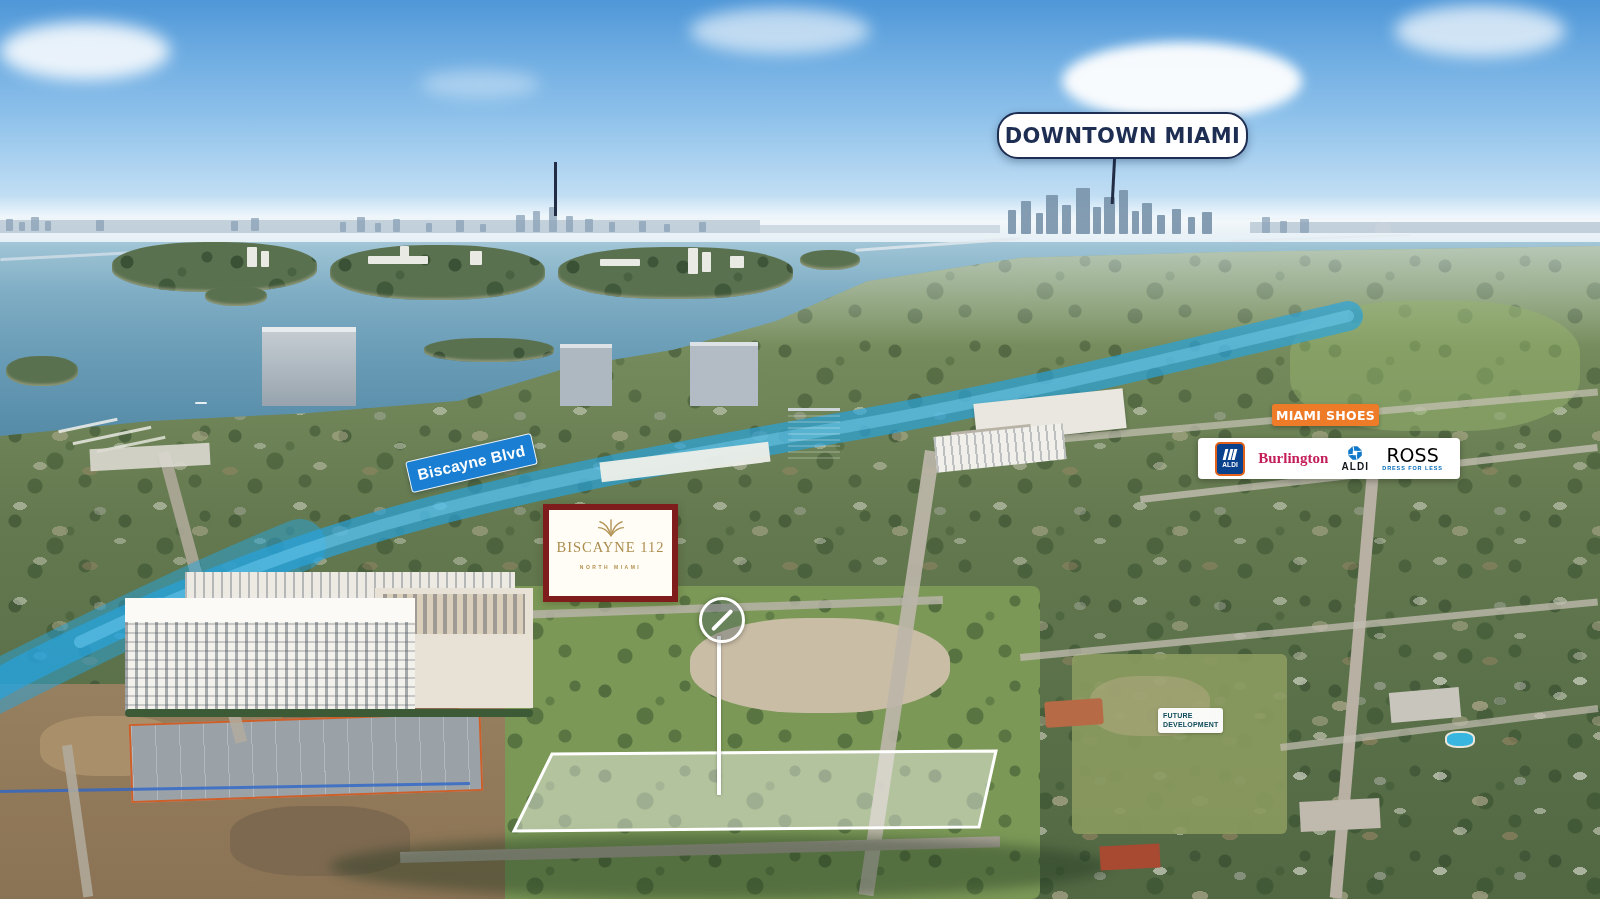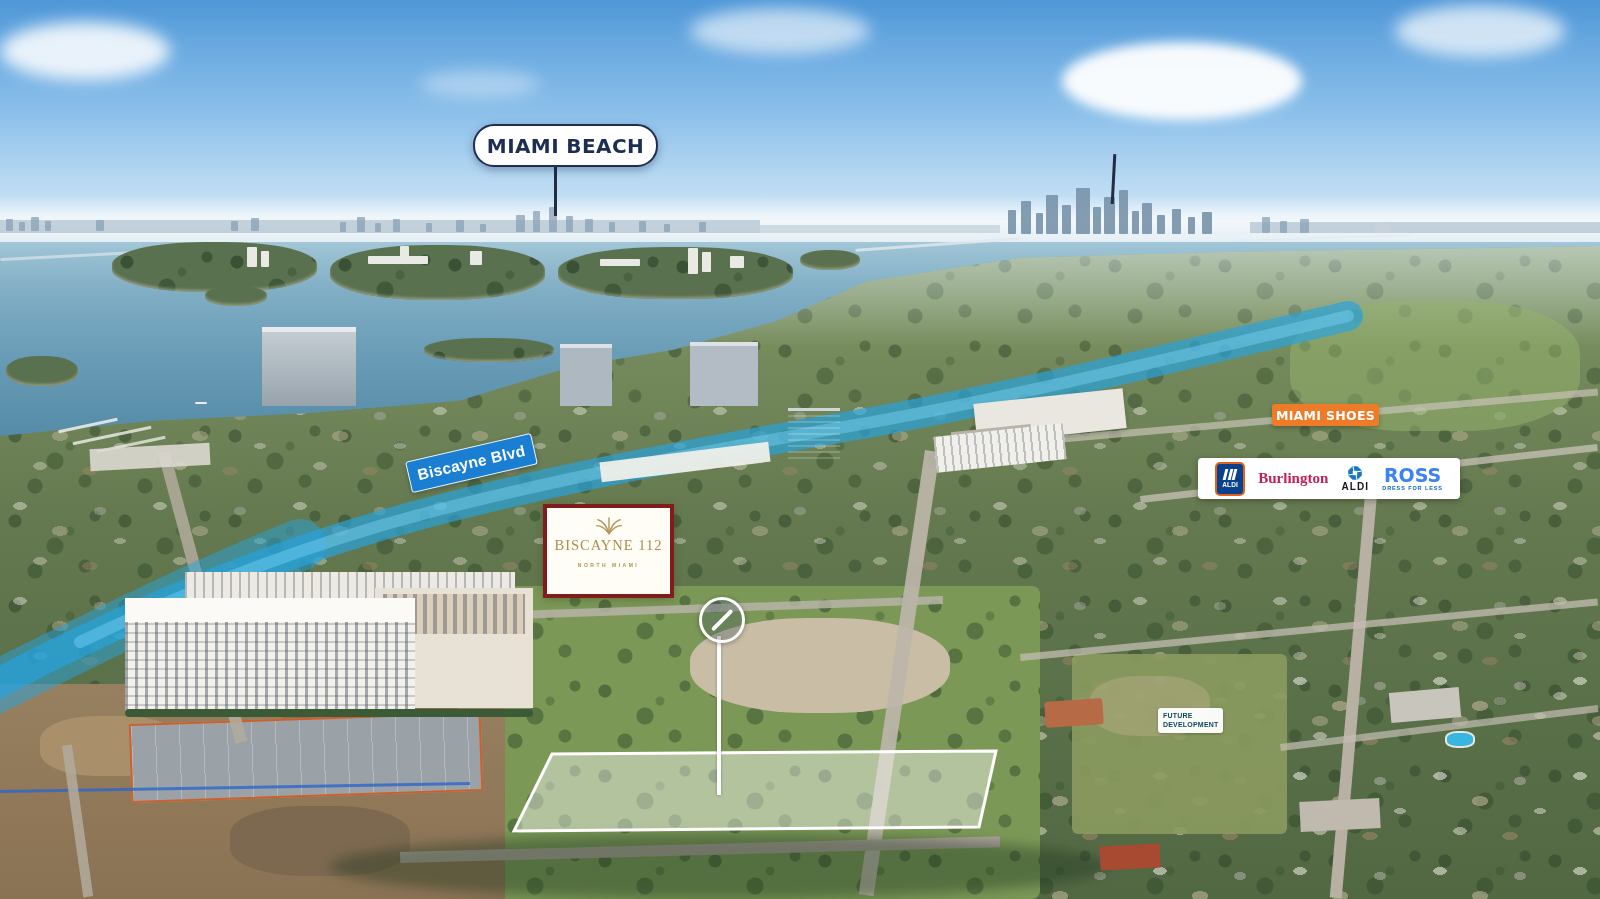--- a/index.html
+++ b/index.html
@@ -51,41 +51,41 @@
   .pill{position:absolute;background:#fff;border:2px solid #1e2d52;border-radius:21px;
     display:flex;align-items:center;justify-content:center;color:#1e2d52;
     font-family:"DejaVu Sans","Liberation Sans",sans-serif;font-weight:700;letter-spacing:.4px;
     box-shadow:0 3px 8px rgba(15,35,70,.35);}
   .leader{position:absolute;background:#222c44;width:2.5px;}
   .streetsign{position:absolute;left:407px;top:447px;width:127px;height:30px;background:#1a7ed2;
     border:1.5px solid rgba(255,255,255,.9);border-radius:3px;transform:rotate(-13deg);
     display:flex;align-items:center;justify-content:center;color:#fff;font-weight:700;
     font-size:15.5px;letter-spacing:.3px;box-shadow:0 2px 5px rgba(0,30,60,.3);}
   .brandcard{position:absolute;left:543px;top:504px;width:123px;height:86px;background:#fffdf6;
-    border:4px solid #7f1d1d;display:flex;flex-direction:column;align-items:center;
+    border:6px solid #7f1d1d;display:flex;flex-direction:column;align-items:center;
     box-shadow:0 2px 8px rgba(60,50,20,.3);}
   .brandname{font-family:"Liberation Serif",serif;font-size:14.5px;color:#ac8d4e;
     letter-spacing:1px;margin-top:2px;white-space:nowrap;}
   .brandsub{font-size:5px;font-weight:700;color:#b3914f;letter-spacing:2.5px;margin-top:8px;}
   .banner{position:absolute;left:1272px;top:404px;width:107px;height:22px;background:#ed7b28;
     border-radius:3px;display:flex;align-items:center;justify-content:center;color:#fff;
     font-family:"DejaVu Sans",sans-serif;font-weight:700;font-size:12.5px;letter-spacing:.3px;
     box-shadow:0 2px 4px rgba(0,0,0,.25);}
   .logobar{position:absolute;left:1198px;top:438px;width:254px;height:41px;background:#fff;
     border-radius:4px;display:flex;align-items:center;justify-content:space-evenly;
-    padding:0 4px;box-shadow:0 2px 6px rgba(0,0,0,.3);margin-top:20px;}
+    padding:0 4px;box-shadow:0 2px 6px rgba(0,0,0,.3);}
   .aldibox{width:26px;height:30px;background:#09418c;border:2px solid #e2621b;border-radius:5px;
     display:flex;flex-direction:column;align-items:center;justify-content:center;}
   .aldistripes{display:flex;gap:2px;height:11px;margin-bottom:1px;}
   .aldistripes b{display:block;width:2.5px;height:11px;background:#fff;transform:skewX(-14deg);}
   .alditxt{color:#fff;font-size:6.5px;font-weight:700;letter-spacing:.2px;}
   .burl{font-family:"Liberation Serif",serif;font-weight:700;font-size:15px;color:#c31e5a;}
   .chasecol,.rosscol{display:flex;flex-direction:column;align-items:center;line-height:1;}
   .chasetxt{font-size:10px;font-weight:700;color:#14181c;letter-spacing:1.1px;margin-top:1px;}
-  .rosstxt{font-family:"DejaVu Sans",sans-serif;font-size:19px;font-weight:700;color:#3b82f6;}
+  .rosstxt{font-family:"DejaVu Sans",sans-serif;font-size:19px;font-weight:400;color:#000000;}
   .rosstag{font-size:5.5px;font-weight:700;color:#0069b8;letter-spacing:.9px;margin-top:1px;}
   .futlabel{position:absolute;left:1158px;top:708px;background:rgba(255,255,255,.95);
     border-radius:3px;padding:3px 5px;line-height:1.35;box-shadow:0 1px 3px rgba(0,0,0,.25);}
   .futlabel span{display:block;font-size:7px;font-weight:700;color:#0e4a5a;letter-spacing:.2px;}
   .watermark{position:absolute;left:6px;top:433px;font-family:"DejaVu Sans",sans-serif;
     font-size:25px;letter-spacing:1.5px;color:rgba(245,245,245,.5);
     text-shadow:0 0 2px rgba(70,70,70,.25);white-space:nowrap;}
   .marker-circle{position:absolute;left:699px;top:597px;width:40px;height:40px;border-radius:50%;
     border:3.5px solid #fff;background:rgba(64,84,94,.32);box-shadow:0 1px 5px rgba(0,0,0,.35);}
   .marker-slash{position:absolute;left:50%;top:50%;width:3.5px;height:28px;background:#fff;
@@ -256,24 +256,24 @@
     <polygon points="552,754 996,751 979,827 514,831" fill="rgba(255,255,255,0.42)" stroke="#ffffff" stroke-width="3"></polygon>
   </svg>
 
   <div class="marker-stem"></div>
   <div class="marker-circle">
     <div class="marker-slash"></div>
   </div>
 
 
   <div class="leader" style="left:554px;top:162px;height:54px"></div>
-  <div class="pill" style="left:473px;top:124px;width:181px;height:39px;font-size:20px">
-    <span>MIAMI BEACH</span>
-  </div>
   <div class="leader" style="left:1112px;top:154px;height:50px;transform:rotate(3deg)"></div>
+  <div class="pill" style="left:997px;top:112px;width:247px;height:43px;font-size:21px">
+    <span>DOWNTOWN MIAMI</span>
+  </div>
 
   <div class="streetsign">
     <span>Biscayne Blvd</span>
   </div>
 
   <div class="brandcard">
     <svg viewBox="0 0 40 30" width="26" height="20" style="margin-top:7px">
       <g fill="none" stroke="#b5965a" stroke-width="2.2" stroke-linecap="round">
         <path d="M20 28 C20 18 20 10 20 4"></path>
         <path d="M20 28 C16 16 10 9 3 7"></path>

